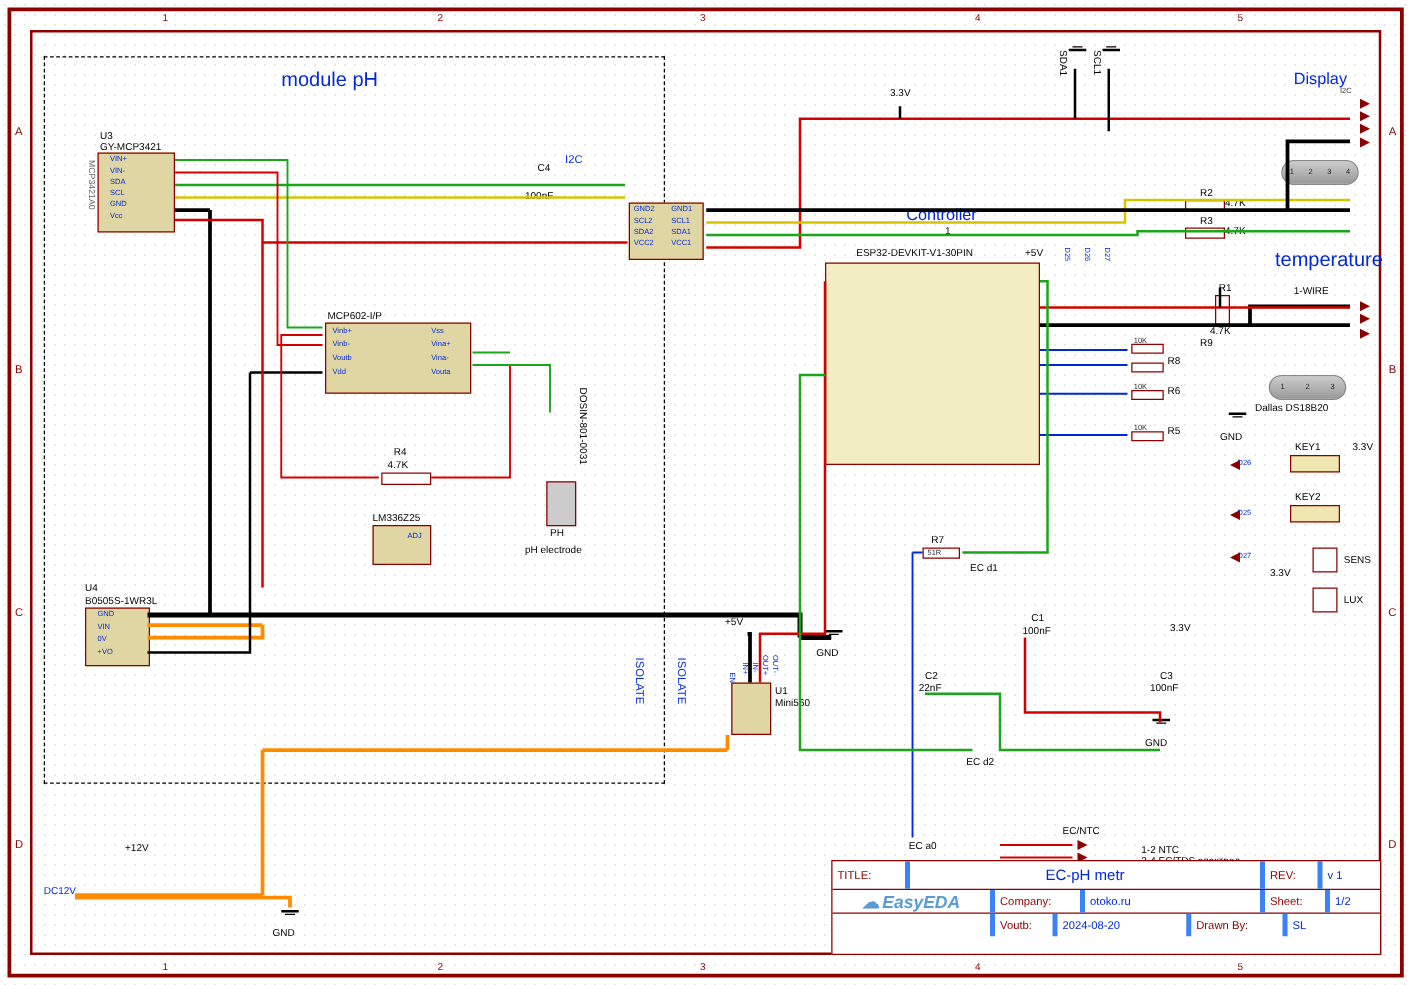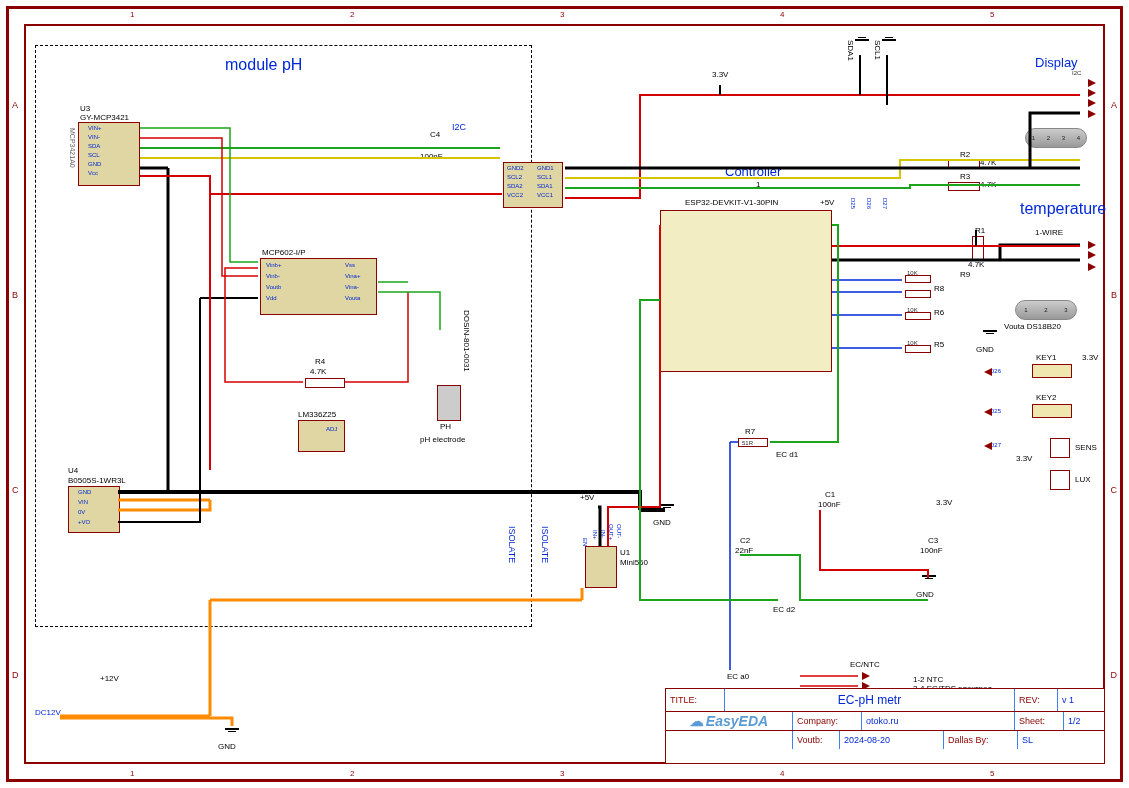--- a/index.html
+++ b/index.html
@@ -78,21 +78,21 @@
   }
 
   
   .title-block {
     position:absolute; right:24px; bottom:24px; width:440px; height:76px;
     border:1px solid #8B0000; background:#fff;
     box-sizing:border-box;
   }
   .tb-row { border-top:1px solid #8B0000; display:flex; height:18px; font-size:9px;}
   .tb-row:first-child{border-top:none; height:22px;}
-  .tb-cell { border-left:1px solid #3b82f6; padding:2px 4px; color:#666; display:flex; align-items:center;}
+  .tb-cell { border-left:4px solid #3b82f6; padding:2px 4px; color:#666; display:flex; align-items:center;}
   .tb-cell:first-child{border-left:none;}
   .tb-title { color:#0028D8; font-size:12px; font-weight:normal; flex:1; justify-content:center;}
   .tb-lbl { color:#8B0000; }
 
   
   .port-r {
     position:absolute; width:0;height:0;
     border-top:4px solid transparent; border-bottom:4px solid transparent;
     border-left:8px solid #8B0000;
   }
@@ -264,21 +264,21 @@
   <span class="small-txt" style="left:968px;top:260px">4.7K</span>
   <span class="small-txt" style="left:1035px;top:228px">1-WIRE</span>
   <div class="port-r" style="left:1088px;top:241px"></div>
   <div class="port-r" style="left:1088px;top:251px"></div>
   <div class="port-r" style="left:1088px;top:263px"></div>
   <div class="conn-pill" style="left:1015px;top:300px">
     <span>1</span>
       <span>2</span>
       <span>3</span>
   </div>
-  <span class="small-txt" style="left:1004px;top:322px">Vouta DS18B20</span>
+  <span class="small-txt" style="left:1004px;top:322px">Dallas DS18B20</span>
   <div class="gnd-sym" style="left:983px;top:330px"></div>
   <span class="small-txt" style="left:976px;top:345px">GND</span>
 
   <div class="ic" style="left:905px;top:275px;width:24px;height:6px;background:#fff"></div>
   <span class="tiny-txt" style="left:907px;top:270px">10K</span>
   <span class="small-txt" style="left:960px;top:270px">R9</span>
   <div class="ic" style="left:905px;top:290px;width:24px;height:6px;background:#fff"></div>
   <span class="small-txt" style="left:934px;top:284px">R8</span>
   <div class="ic" style="left:905px;top:312px;width:24px;height:6px;background:#fff"></div>
   <span class="tiny-txt" style="left:907px;top:307px">10K</span>
@@ -402,18 +402,18 @@
       </div>
       <div class="tb-cell tb-lbl" style="width:60px">Company:</div>
       <div class="tb-cell" style="flex:1;color:#0028D8">otoko.ru</div>
       <div class="tb-cell tb-lbl" style="width:40px">Sheet:</div>
       <div class="tb-cell" style="width:32px;color:#0028D8">1/2</div>
     </div>
     <div class="tb-row">
       <div class="tb-cell" style="width:118px"></div>
       <div class="tb-cell tb-lbl" style="width:38px">Voutb:</div>
       <div class="tb-cell" style="width:95px;color:#0028D8">2024-08-20</div>
-      <div class="tb-cell tb-lbl" style="width:65px">Dallas By:</div>
+      <div class="tb-cell tb-lbl" style="width:65px">Drawn By:</div>
       <div class="tb-cell" style="flex:1;color:#0028D8">SL</div>
     </div>
   </div>
 
 </div>
 
 </body></html>

